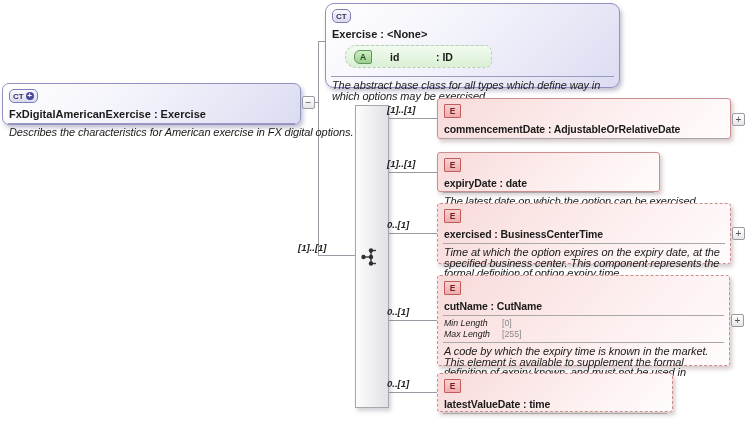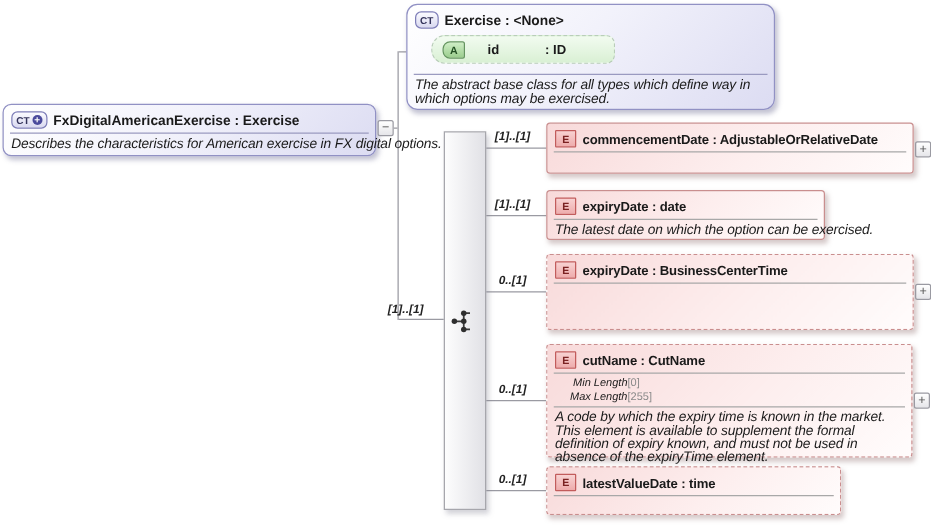--- a/index.html
+++ b/index.html
@@ -18,22 +18,22 @@
     background:linear-gradient(135deg,#ffffff 0%,#f2f2fb 45%,#dcdcf2 100%);
     box-shadow:2px 3px 4px rgba(120,120,155,.45);
   }
   .el-box {
     border:1px solid #c98e8e; border-radius:3px;
     background:linear-gradient(135deg,#f8dada 0%,#fdeeee 55%,#fffcfc 100%);
     box-shadow:2px 3px 4px rgba(150,120,120,.4);
   }
   .el-box.optional { border-style:dashed; }
 
-  .title-row { display:flex; align-items:flex-end; gap:5px; padding:5px 6px 3px 6px;
-    font-weight:bold; font-size:11px; white-space:nowrap; }
+  .title-row { display:flex; align-items:flex-start; gap:5px; padding:5px 6px 3px 6px;
+    font-weight:bold; font-size:11px; white-space:nowrap;flex-direction:column; }
   .el-box .title-row { font-size:10.5px; letter-spacing:-0.1px; }
   .sep { height:1px; margin:0 5px; background:#a8a8a8; }
   .ct-sep { background:#9a9ac0; }
   .desc { font-style:italic; font-size:11px; line-height:10.5px; letter-spacing:-0.1px;
     padding:3px 6px 3px 6px; }
   .one-line { white-space:nowrap; }
 
   
   .ct-icon { display:inline-flex; align-items:center; justify-content:center;
     height:12px; padding:0 3px; border:1px solid #7d7db8; border-radius:5px;
@@ -49,37 +49,37 @@
 
   
   .attr-row { display:flex; align-items:center; gap:6px; box-sizing:border-box;
     margin:2px 0 0 19px; width:147px; height:23px; padding:0 6px 0 8px;
     border:1px dashed #b9cdb9; border-radius:11px 7px 7px 11px;
     background:linear-gradient(#f2fbf0,#d9f0d4); font-weight:bold; font-size:10.5px; }
   .attr-name { width:40px;margin-left:12px; }
 
   
   .mult { position:absolute; font-weight:bold; font-style:italic; font-size:9.5px;
-    color:#222222; text-align:center; }
+    color:#222222; text-align:left; }
 
   
   .toggle { position:absolute; box-sizing:border-box; width:13px; height:13px;
     border:1px solid #9a9aa2; border-radius:2px; background:linear-gradient(#ffffff,#e6e6ea);
     color:#555; font-size:10px; line-height:11px; text-align:center; cursor:pointer; }
 
   
   .seqbar { position:absolute; left:355px; top:105px; width:34px; height:303px; box-sizing:border-box;
     border:1px solid #a6a6ac; background:linear-gradient(90deg,#fdfdfd,#e1e1e6);
     box-shadow:2px 3px 4px rgba(130,130,145,.35); }
   .seq-icon { position:absolute; left:3px; top:141px; }
 
   
   .facets { padding:2px 6px; font-size:8.8px; line-height:11px; }
   .facet-row { display:flex; }
-  .facet-label { font-style:italic; width:58px;text-align:right; }
+  .facet-label { font-style:italic; width:58px; }
   .facet-value { color:#8a8a8a; }
 </style>
 </head>
 <body>
 
 <div class="canvas">
 
   <div class="vline" style="left:318px; top:41px; height:215px;"></div>
   <div class="hline" style="left:319px; top:41px; width:6px;"></div>
   <div class="hline" style="left:315px; top:102px; width:3px;"></div>
@@ -152,23 +152,24 @@
       <span class="e-icon">E</span>
       <span>expiryDate : date</span>
     </div>
     <div class="sep"></div>
     <div class="desc one-line">The latest date on which the option can be exercised.</div>
   </div>
 
   <div class="node el-box optional" style="left:437px; top:203px; width:294px; height:61px;">
     <div class="title-row">
       <span class="e-icon">E</span>
-      <span>expiryDate : BusinessCenterTime</span>
-    </div>
-    <div class="sep"></div>
+      <span>exercised : BusinessCenterTime</span>
+    </div>
+    <div class="sep"></div>
+    <div class="desc">Time at which the option expires on the expiry date, at the specified business center. This component represents the formal definition of option expiry time.</div>
   </div>
   <div class="toggle" style="left:732px; top:227px;">+</div>
 
   <div class="node el-box optional" style="left:437px; top:275px; width:293px; height:91px;">
     <div class="title-row">
       <span class="e-icon">E</span>
       <span>cutName : CutName</span>
     </div>
     <div class="sep"></div>
     <div class="facets">

